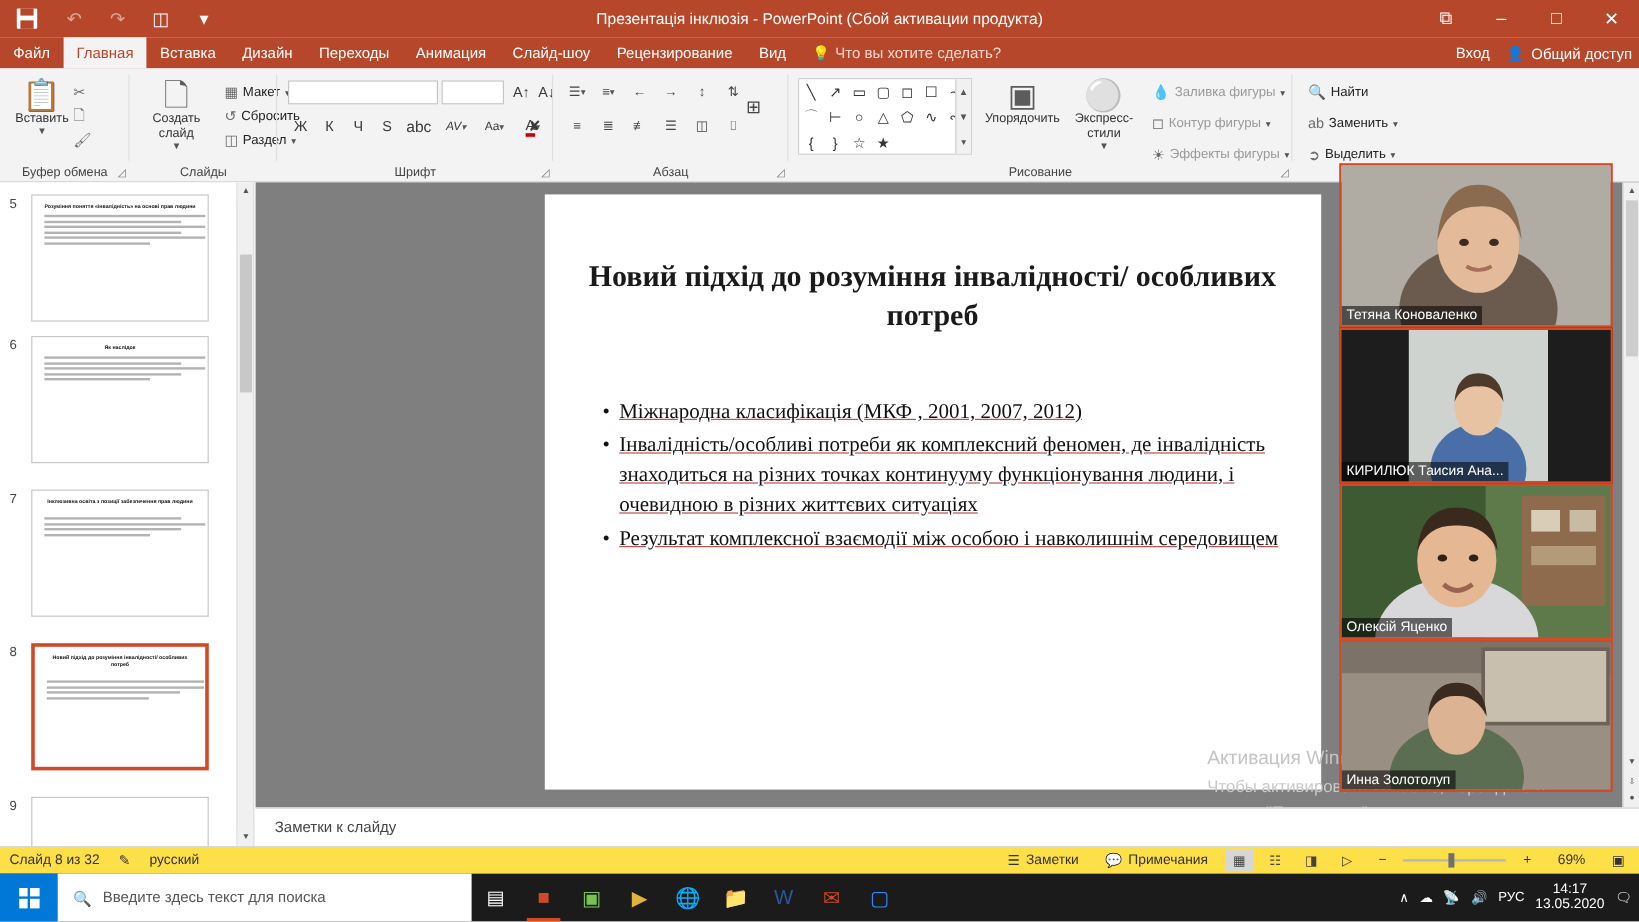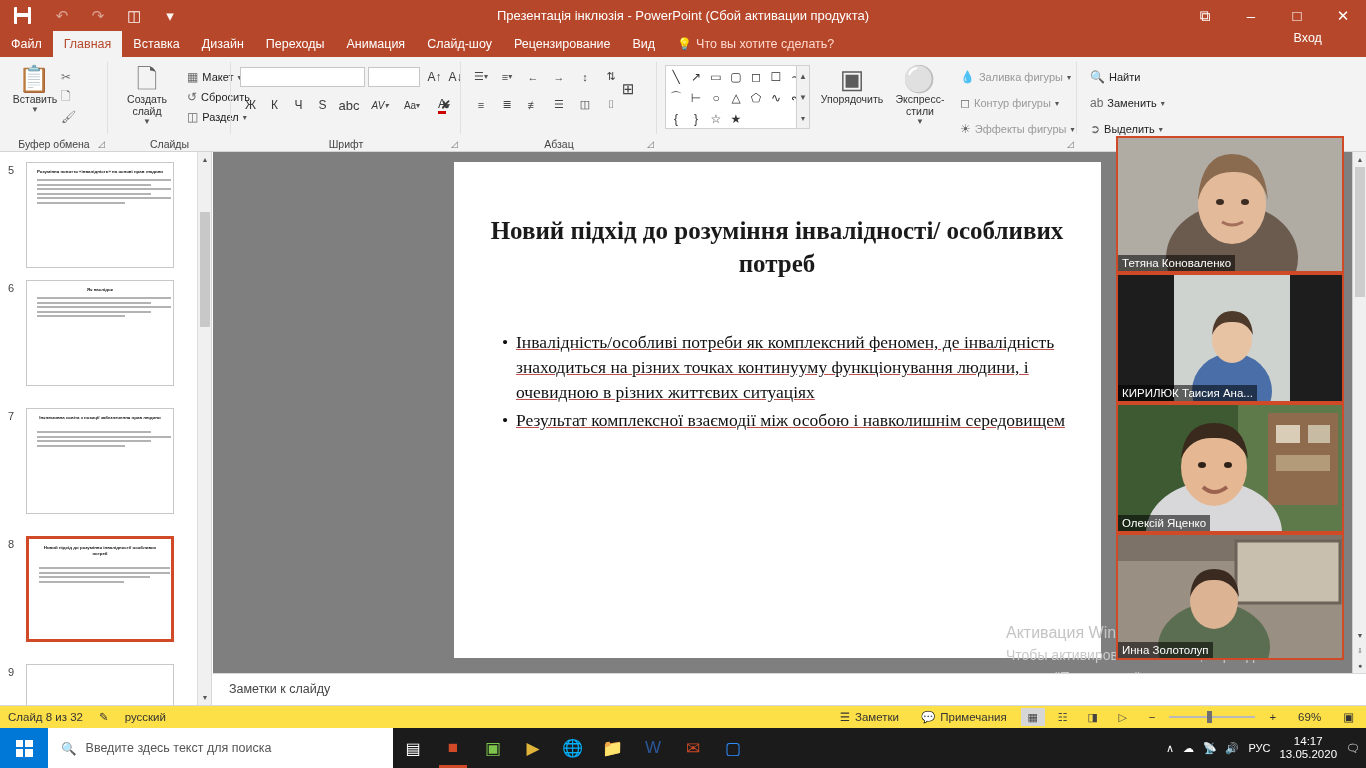--- a/index.html
+++ b/index.html
@@ -43,21 +43,21 @@
 
   
   .ribbon-tabs {
     position: absolute; top: 31px; left: 0; width: 1366px; height: 26px;
     background: #b7472a; color: #fff; display: flex; align-items: stretch; font-size: 12.5px;
   }
   .rtab { padding: 0 11px; display: flex; align-items: center; height: 26px; white-space: nowrap; }
   .rtab.active { background: #f3f3f3; color: #b7472a; }
   .rtab.tellme { color: #ffd9cf; }
   .bulb { margin-right: 4px; font-size: 12px; }
-  .ribbon-right { position: absolute; right: 6px; top: 0; height: 26px; display: flex; align-items: center; gap: 14px; font-size: 12.5px; flex-direction: column; }
+  .ribbon-right { position: absolute; right: 6px; top: 0; height: 26px; display: flex; align-items: center; gap: 14px; font-size: 12.5px; }
   .share-ic { margin-right: 5px; }
 
   
   .ribbon {
     position: absolute; top: 57px; left: 0; width: 1366px; height: 95px;
     background: #f3f3f3; border-bottom: 1px solid #d4d4d4;
   }
   .grp { position: absolute; top: 0; height: 95px; }
   .grp-label {
     position: absolute; bottom: 2px; left: 0; width: 100%;
@@ -396,20 +396,21 @@
             <span class="small-ico">◻</span>
             <span>Контур фигуры</span>
             <span class="caret">▾</span>
           </div>
         <div class="small-btn" style="color:#999;margin-top:6px;">
             <span class="small-ico">☀</span>
             <span>Эффекты фигуры</span>
             <span class="caret">▾</span>
           </div>
       </div>
+      <div class="grp-label">Рисование</div>
       <div class="dlg-launch" style="right:3px;bottom:3px;">◿</div>
       <div class="grp-sep" style="right:0;"></div>
     </div>
 
     <div class="grp" style="left:1077px;width:120px">
       <div style="position:absolute;left:10px;top:10px;">
         <div class="small-btn">
             <span class="small-ico">🔍</span>
             <span>Найти</span>
           </div>
@@ -500,20 +501,21 @@
 
     <svg class="cursor" style="left:118px;top:476px;" width="18" height="26" viewBox="0 0 18 26">
       <polygon points="0,0 0,19 5,14.5 8.5,22 11.5,20.5 8,13.5 14,13.5" fill="#000" stroke="#fff" stroke-width="1"></polygon>
     </svg>
   </div>
 
   <div class="editarea">
     <div class="slide">
       <div class="slide-title">Новий підхід до розуміння інвалідності/ особливих потреб</div>
       <ul class="slide-body">
+        <li><span class="u">Міжнародна класифікація (МКФ , 2001, 2007, 2012)</span></li>
         <li><span class="u">Інвалідність/особливі потреби як комплексний феномен, де інвалідність знаходиться на різних точках континууму функціонування людини, і  очевидною в різних життєвих ситуаціях</span></li>
         <li><span class="u">Результат комплексної взаємодії між особою і навколишнім середовищем</span></li>
       </ul>
     </div>
 
     <div class="watermark">
       <div>Активация Windows</div>
       <div class="w2">Чтобы активировать Windows, перейдите в раздел "Параметры".</div>
     </div>
 

